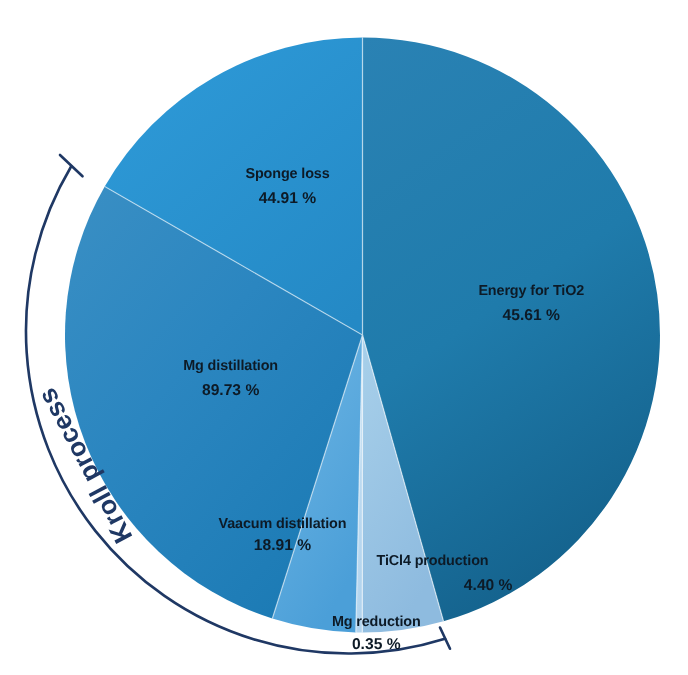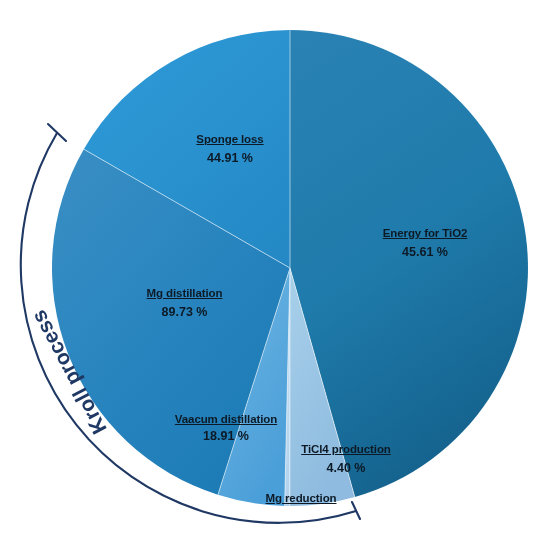--- a/index.html
+++ b/index.html
@@ -38,38 +38,37 @@
     color: #0d1a26;
     font-weight: bold;
     white-space: nowrap;
     pointer-events: none;
   }
   .slice-label .lab-name {
     display: block;
     font-size: 11.5px;
     letter-spacing: -0.1px;
     font-weight: bold;
-    text-decoration: underline;
   }
   .slice-label .lab-value {
     display: block;
     font-size: 12.5px;
     font-weight: bold;
     margin-top: 3px;
   }
   
   #label-sponge-loss   { left: 140px; top: 132px; width: 180px; }
   #label-energy-tio2   { left: 340px; top: 226px; width: 170px; text-align: center; }
   #label-mg-regen      { left: 92px;  top: 286px; width: 185px; }
   #label-vacuum-dist   { left: 150px; top: 412px; width: 152px; text-align: center; }
   #label-ticl4-prod    { left: 282px; top: 442px; width: 128px; }
   #label-mg-reduction  { left: 226px; top: 491px; width: 150px; }
   #label-mg-reduction .lab-value { margin-top: 1px; }
   #label-vacuum-dist .lab-value  { margin-top: 1px; }
-  #label-ticl4-prod .lab-value   { margin-top: 3px; }
+  #label-ticl4-prod .lab-value   { margin-top: 3px; text-align: right; }
 
   .bracket-label {
     position: absolute;
     left: -6px;
     top: 360px;
     width: 150px;
     color: #1f3864;
     font-size: 21px;
     font-weight: bold;
     letter-spacing: 0.2px;
@@ -160,17 +159,18 @@
     <span class="lab-value">18.91 %</span>
   </div>
 
   <div class="slice-label" id="label-ticl4-prod">
     <span class="lab-name">TiCl4 production</span>
     <span class="lab-value">4.40 %</span>
   </div>
 
   <div class="slice-label" id="label-mg-reduction">
     <span class="lab-name">Mg reduction</span>
+    <span class="lab-value">0.35 %</span>
   </div>
 
   <div class="bracket-label">Kroll process</div>
 
 </div>
 
 </body></html>

